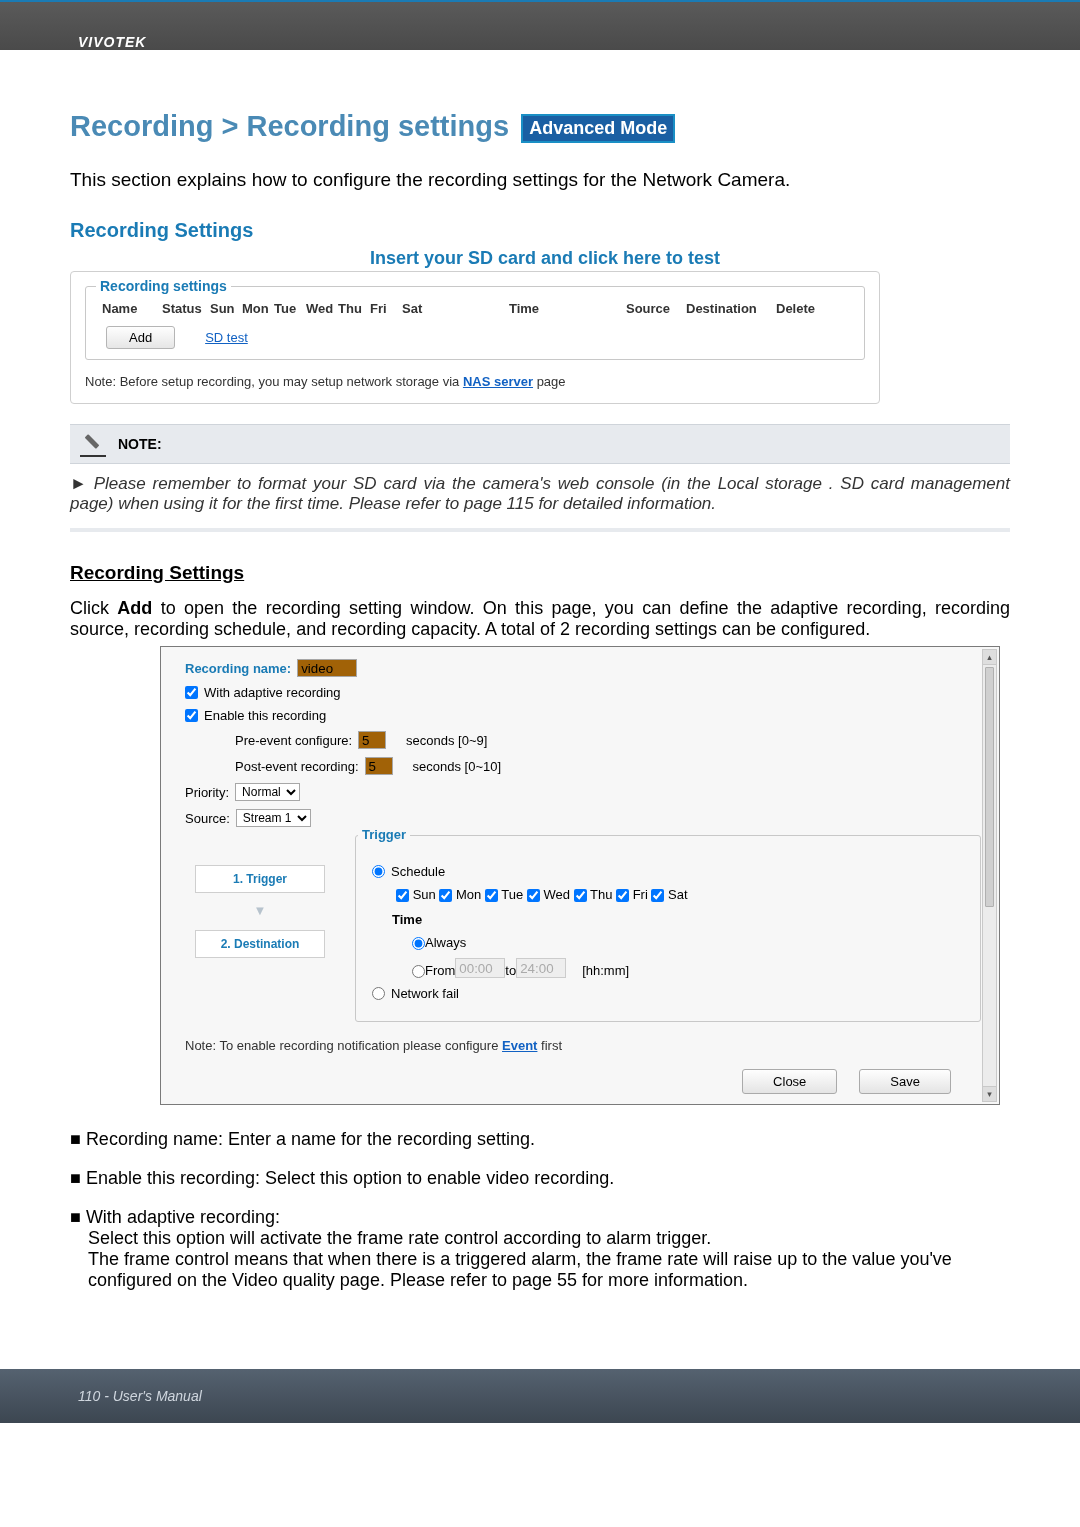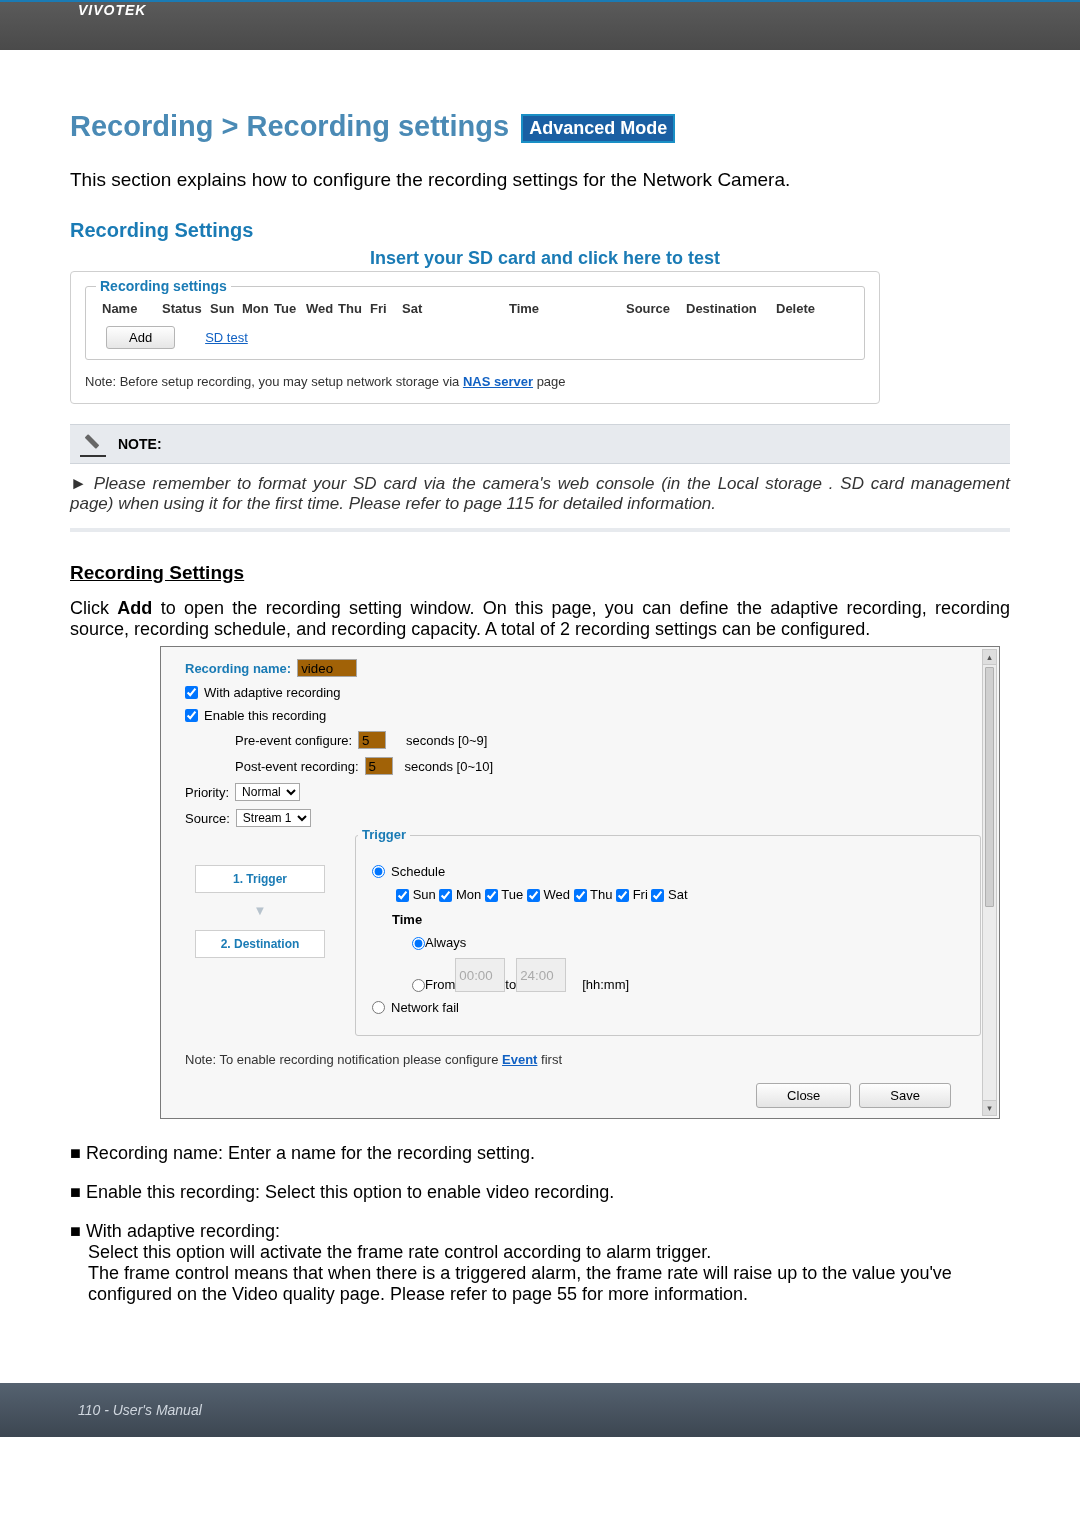--- a/index.html
+++ b/index.html
@@ -8,21 +8,21 @@
     background: #fff;
     width: 1080px;
     margin: 0 auto;
     color: #000;
   }
   .header-bar {
     background: linear-gradient(180deg, #5a5a5a 0%, #4a4a4a 100%);
     border-top: 2px solid #1a7bb5;
     height: 50px;
     display: flex;
-    align-items: flex-start;
+    align-items: flex-end;
     padding-left: 78px;
   }
   .brand {
     color: #fff;
     font-style: italic;
     font-weight: bold;
     font-size: 14px;
     letter-spacing: 1px;
   }
   .content {
@@ -249,31 +249,31 @@
     background: #f7f7f7;
     padding: 0 4px;
     color: #1a7bb5;
     font-weight: bold;
     font-size: 13px;
   }
   .radio-row { display: flex; align-items: center; gap: 6px; margin-bottom: 8px; }
   .days-row { margin-left: 24px; margin-bottom: 10px; }
   .time-label { font-weight: bold; margin-left: 20px; margin-bottom: 8px; display:block; }
   .sub-radio { margin-left: 40px; margin-bottom: 8px; display:flex; align-items:flex-end; }
-  .disabled-input { background: #eee; color: #aaa; border: 1px solid #ccc; width: 50px; height: 34px; padding: 0 3px; }
+  .disabled-input { background: #eee; color: #aaa; border: 1px solid #ccc; width: 50px; height: 20px; padding: 0 3px; }
   .note2 {
     margin-top: 16px;
     font-size: 13px;
     color: #333;
     margin-bottom: 16px;
   }
   .btn-row {
     display: flex;
     justify-content: flex-end;
-    gap: 8px;
+    gap: 22px;
     padding-right: 30px;
   }
   .btn2 {
     background: linear-gradient(180deg, #fefefe, #e4e4e4);
     border: 1px solid #aaa;
     border-radius: 3px;
     padding: 4px 30px;
     font-size: 13px;
     cursor: pointer;
   }
@@ -379,21 +379,21 @@
       <span>Enable this recording</span>
     </div>
     <div class="row" style="margin-left:50px;">
       <span>Pre-event configure:</span>
       <input class="input-sm" style="width: 28px;" value="5">
       <span style="margin-left:14px">seconds [0~9]</span>
     </div>
     <div class="row" style="margin-left:50px;">
       <span>Post-event recording:</span>
       <input class="input-sm" style="width: 28px;" value="5">
-      <span style="margin-left:6px">seconds [0~10]</span>
+      <span style="margin-left:14px">seconds [0~10]</span>
     </div>
     <div class="row">
       <span>Priority:</span>
       <select class="sel">
         <option>Normal</option>
       </select>
     </div>
     <div class="row">
       <span>Source:</span>
       <select class="sel">

